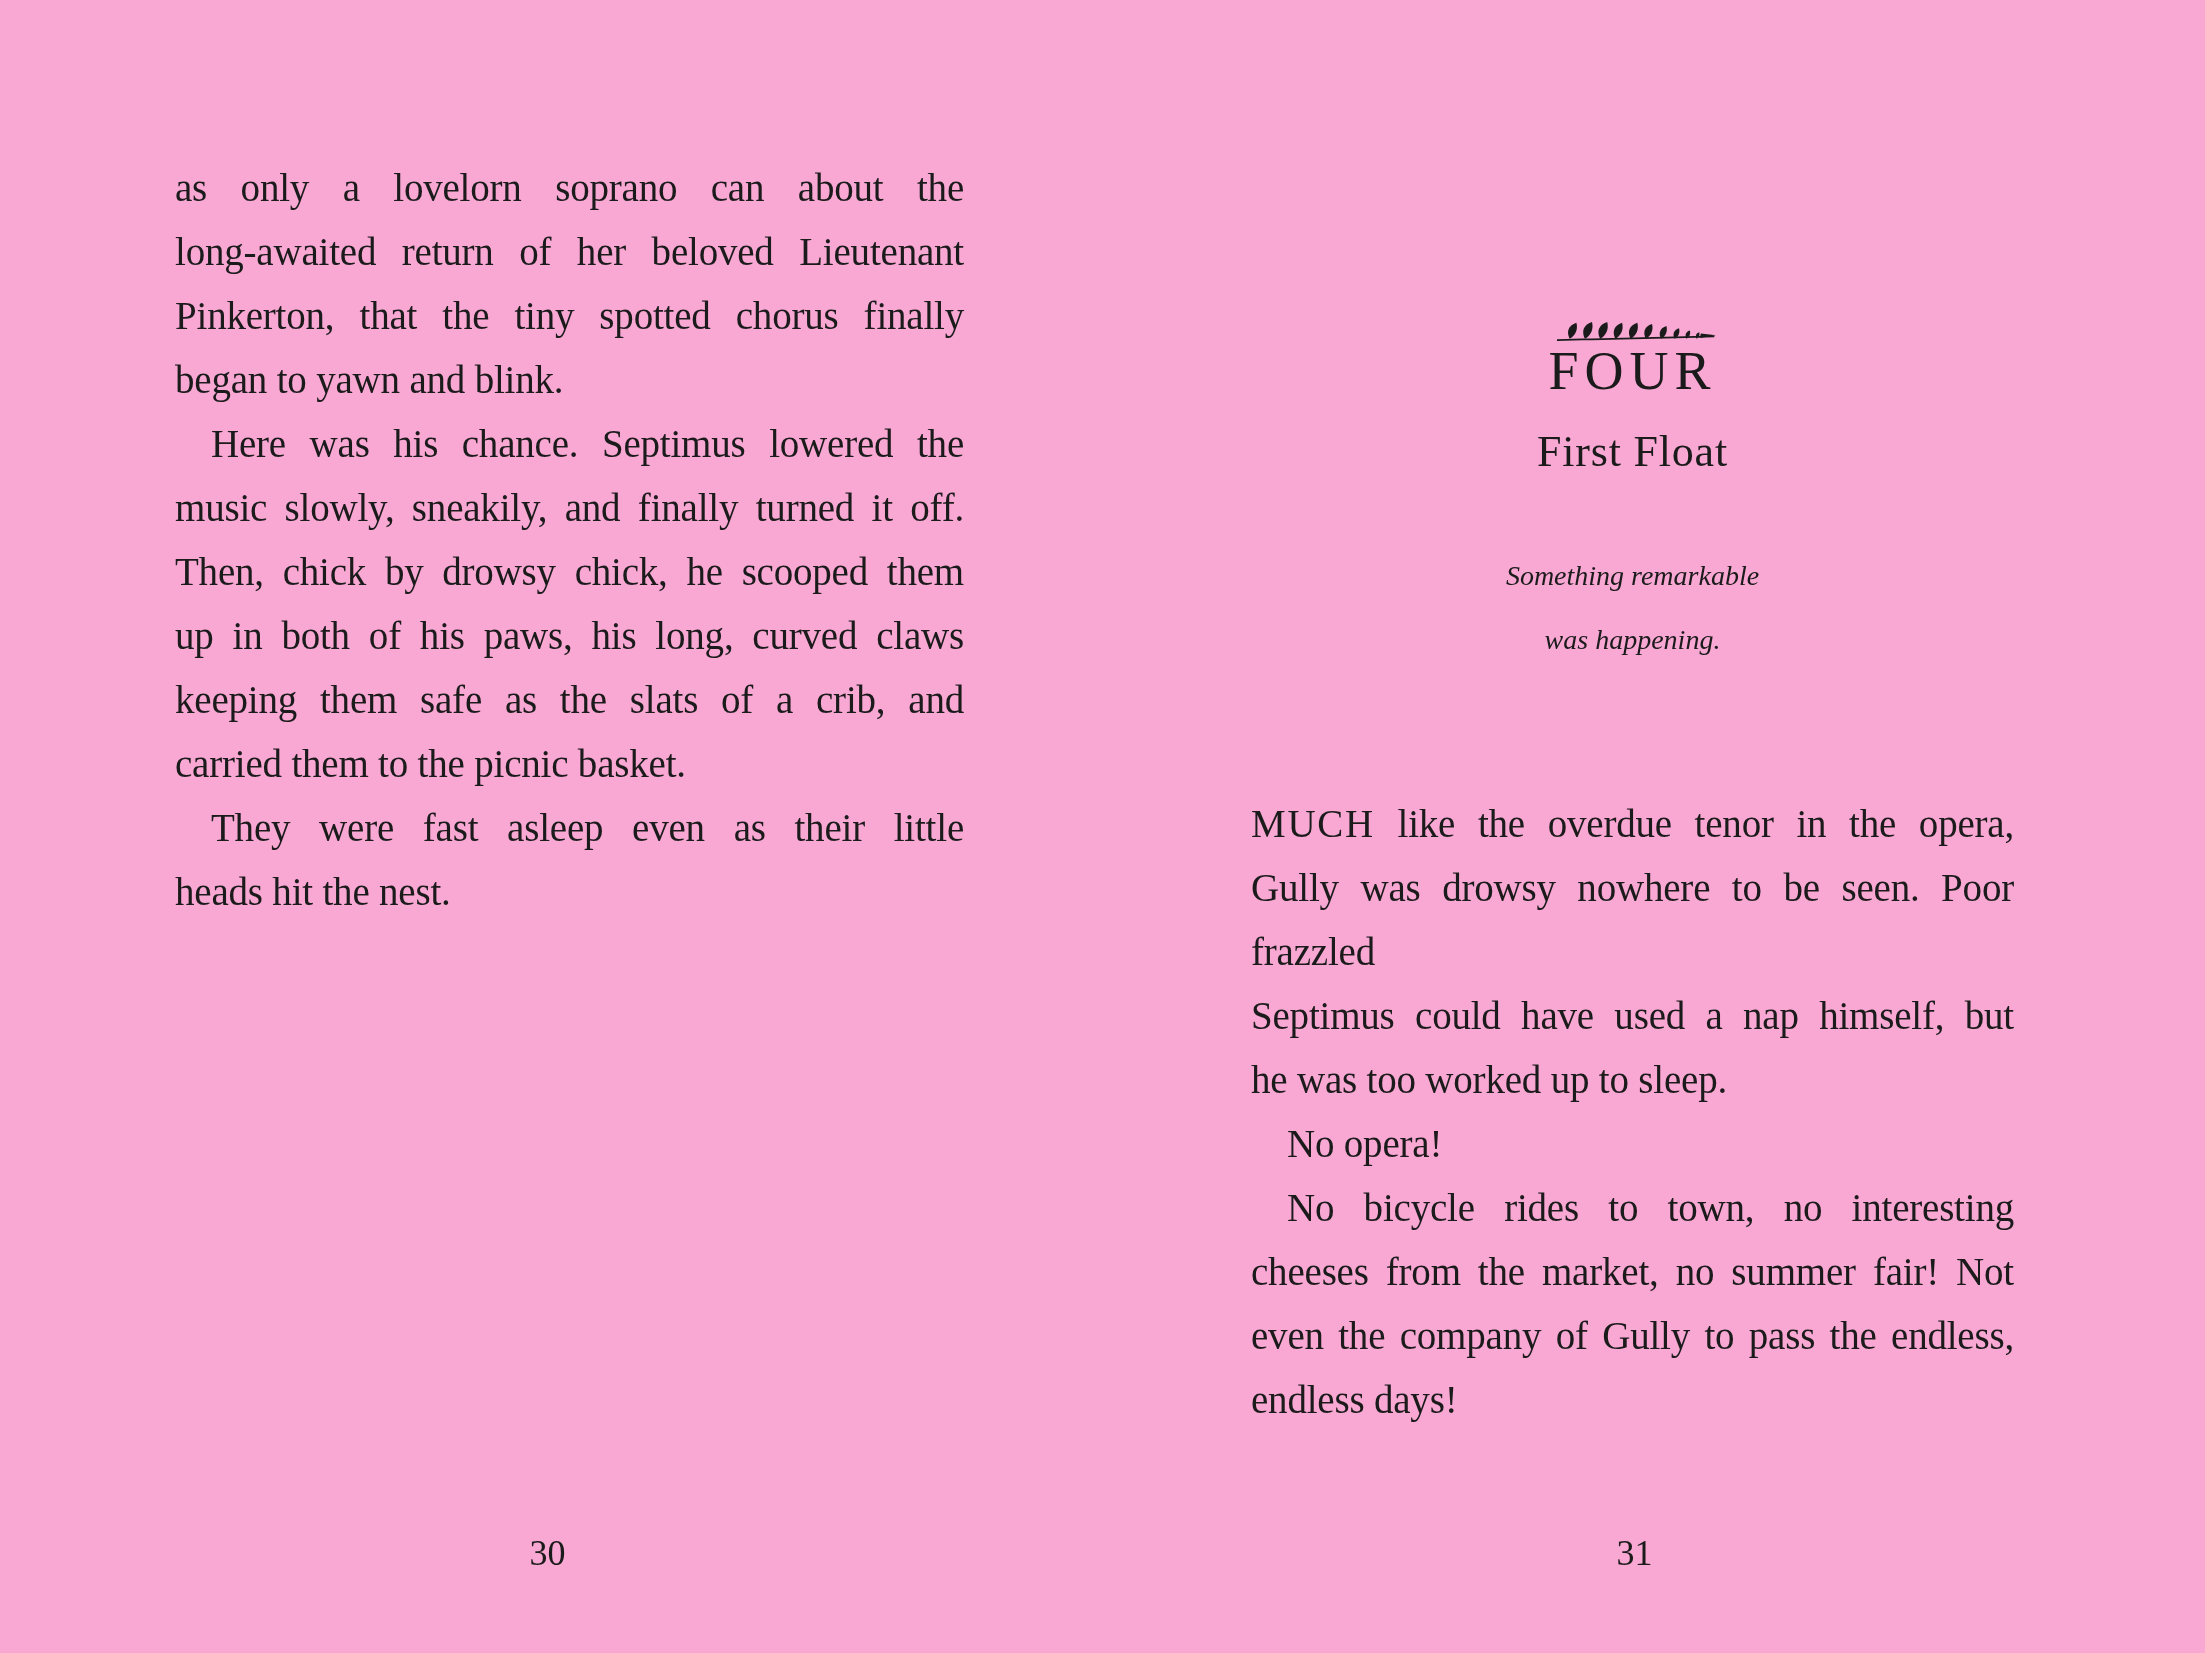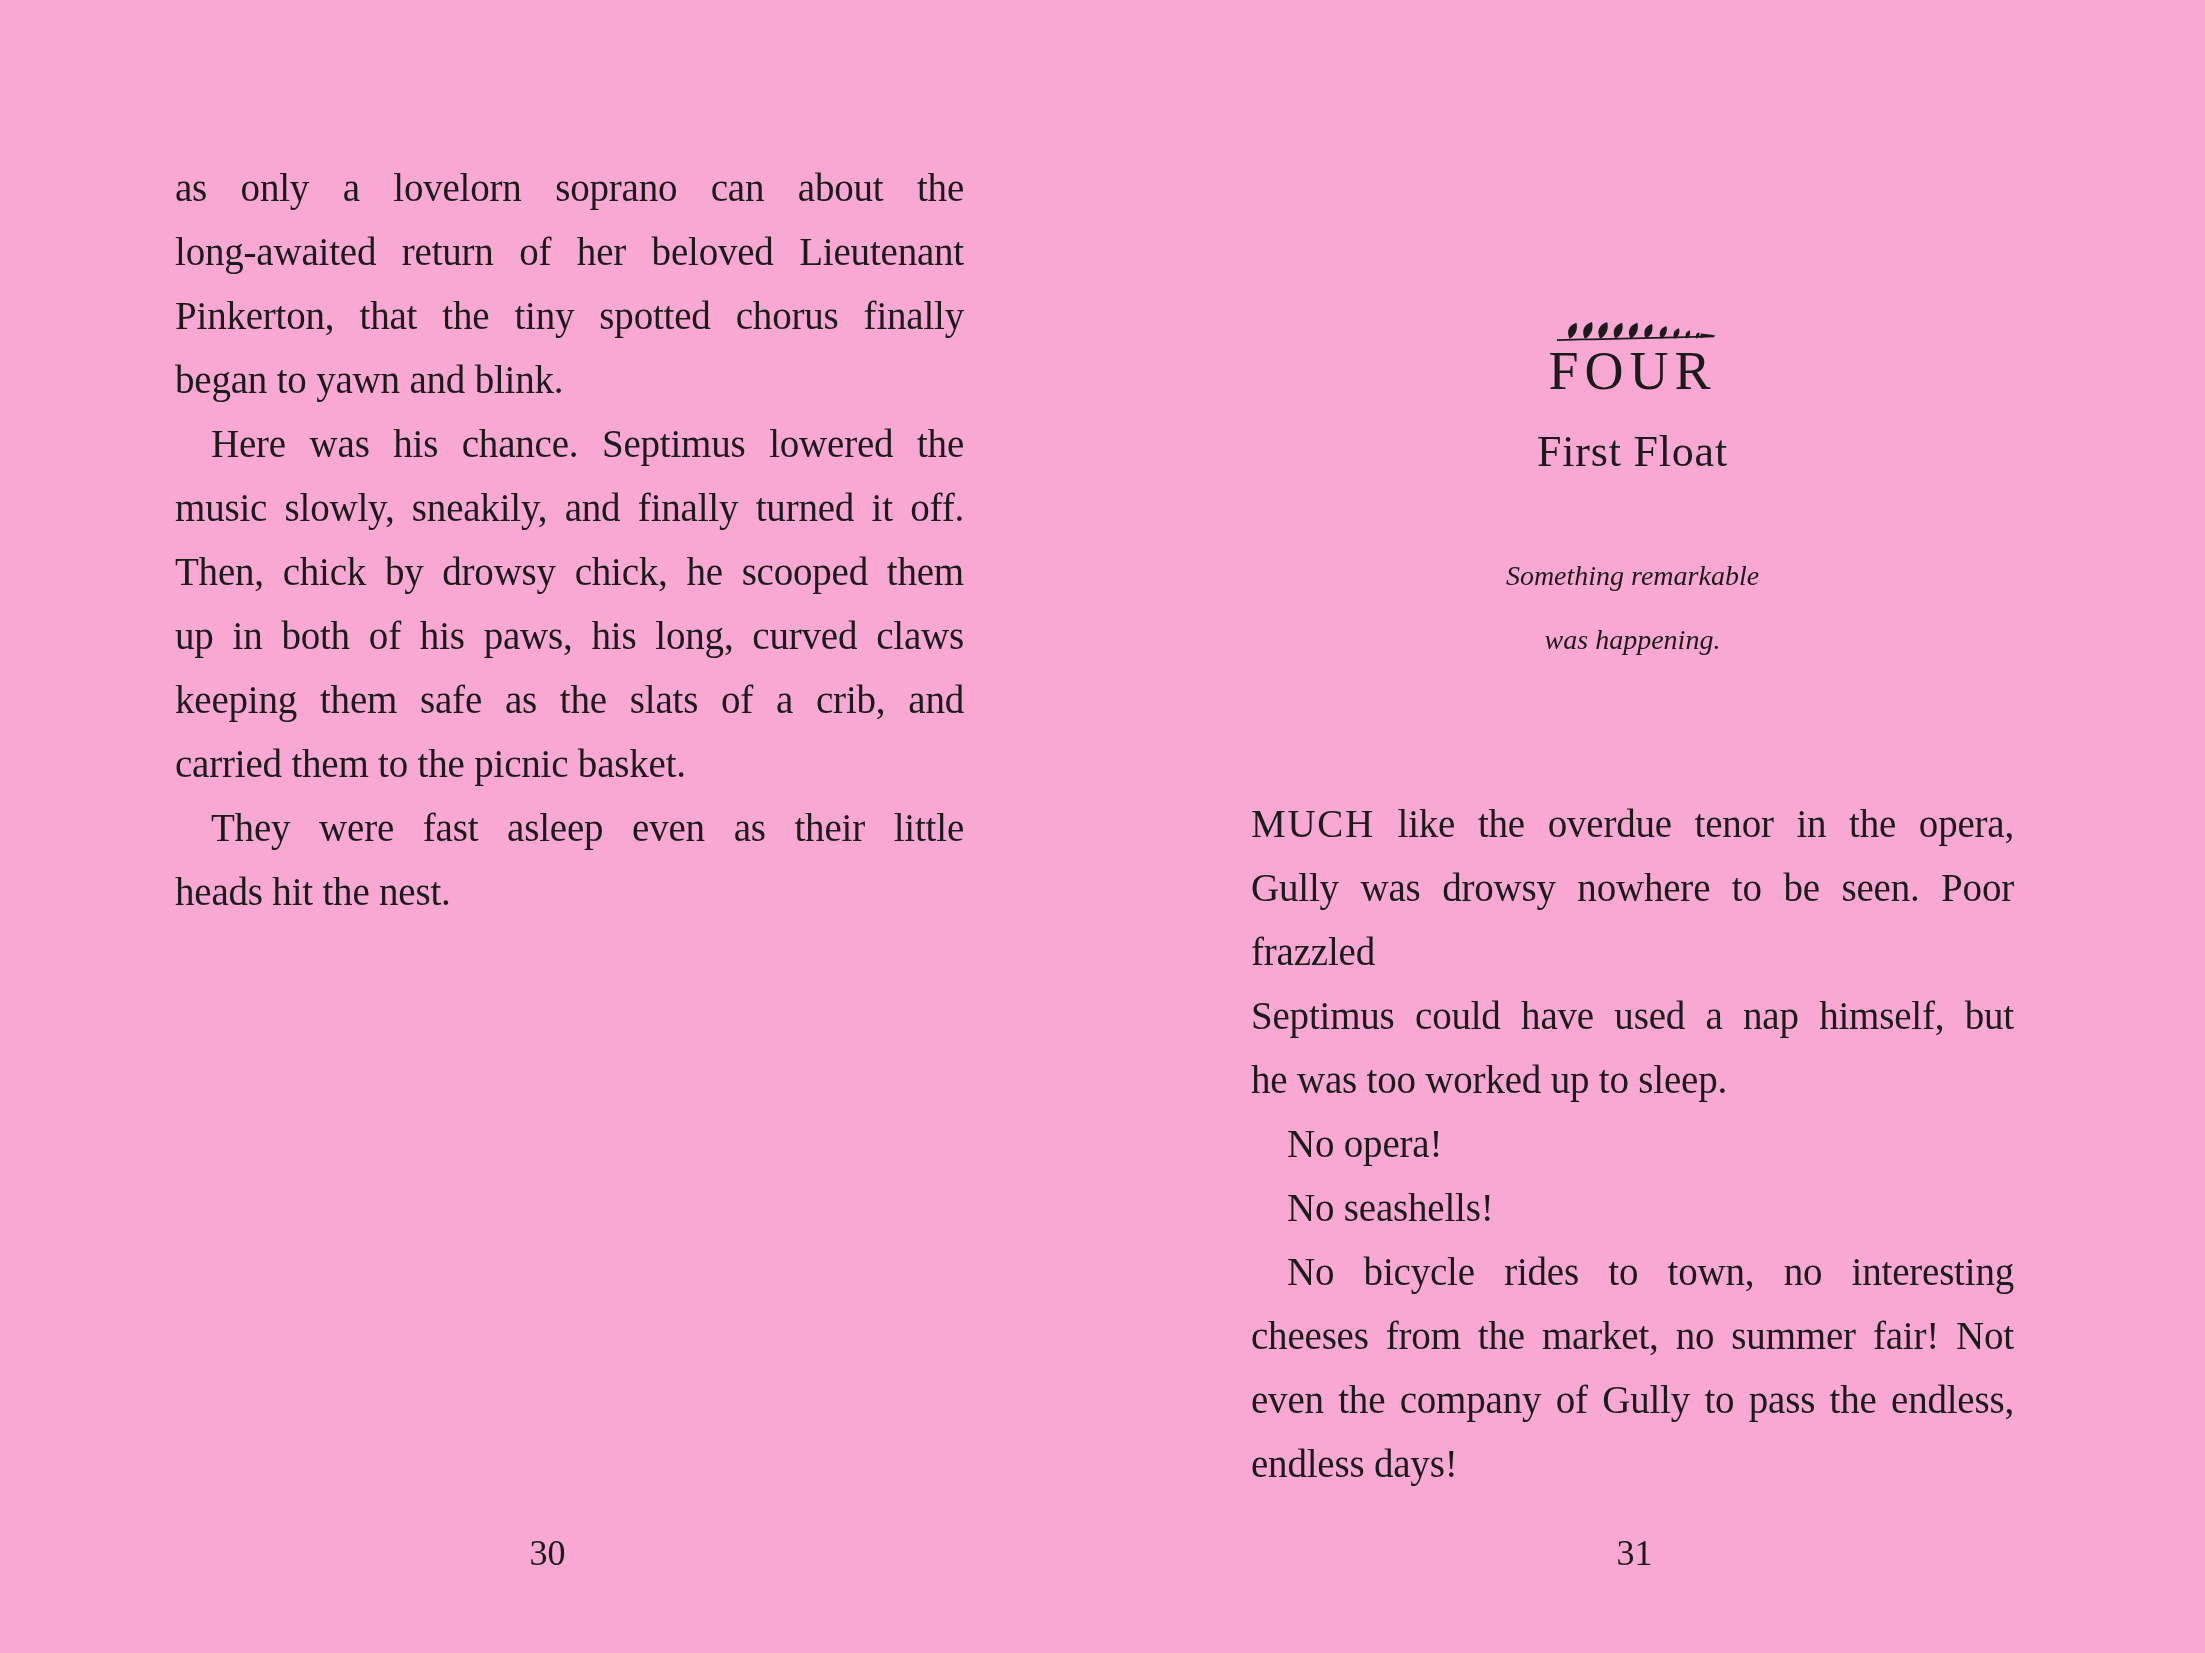--- a/index.html
+++ b/index.html
@@ -170,23 +170,20 @@
       <p class="para">
         <span class="line j"><span class="lead-caps">MUCH</span> <span>like the overdue tenor in the opera,</span></span>
         <span class="line j">Gully was drowsy nowhere to be seen. Poor frazzled</span>
         <span class="line j">Septimus could have used a nap himself, but</span>
         <span class="line">he was too worked up to sleep.</span>
       </p>
       <p class="para">
         <span class="line ind">No opera!</span>
       </p>
       <p class="para">
-        <span class="line ind">No seashells!</span>
-      </p>
-      <p class="para">
         <span class="line j ind">No bicycle rides to town, no interesting</span>
         <span class="line j">cheeses from the market, no summer fair! Not</span>
         <span class="line j">even the company of Gully to pass the endless,</span>
         <span class="line">endless days!</span>
       </p>
     </div>
 
     <div class="folio">31</div>
   </section>
 

